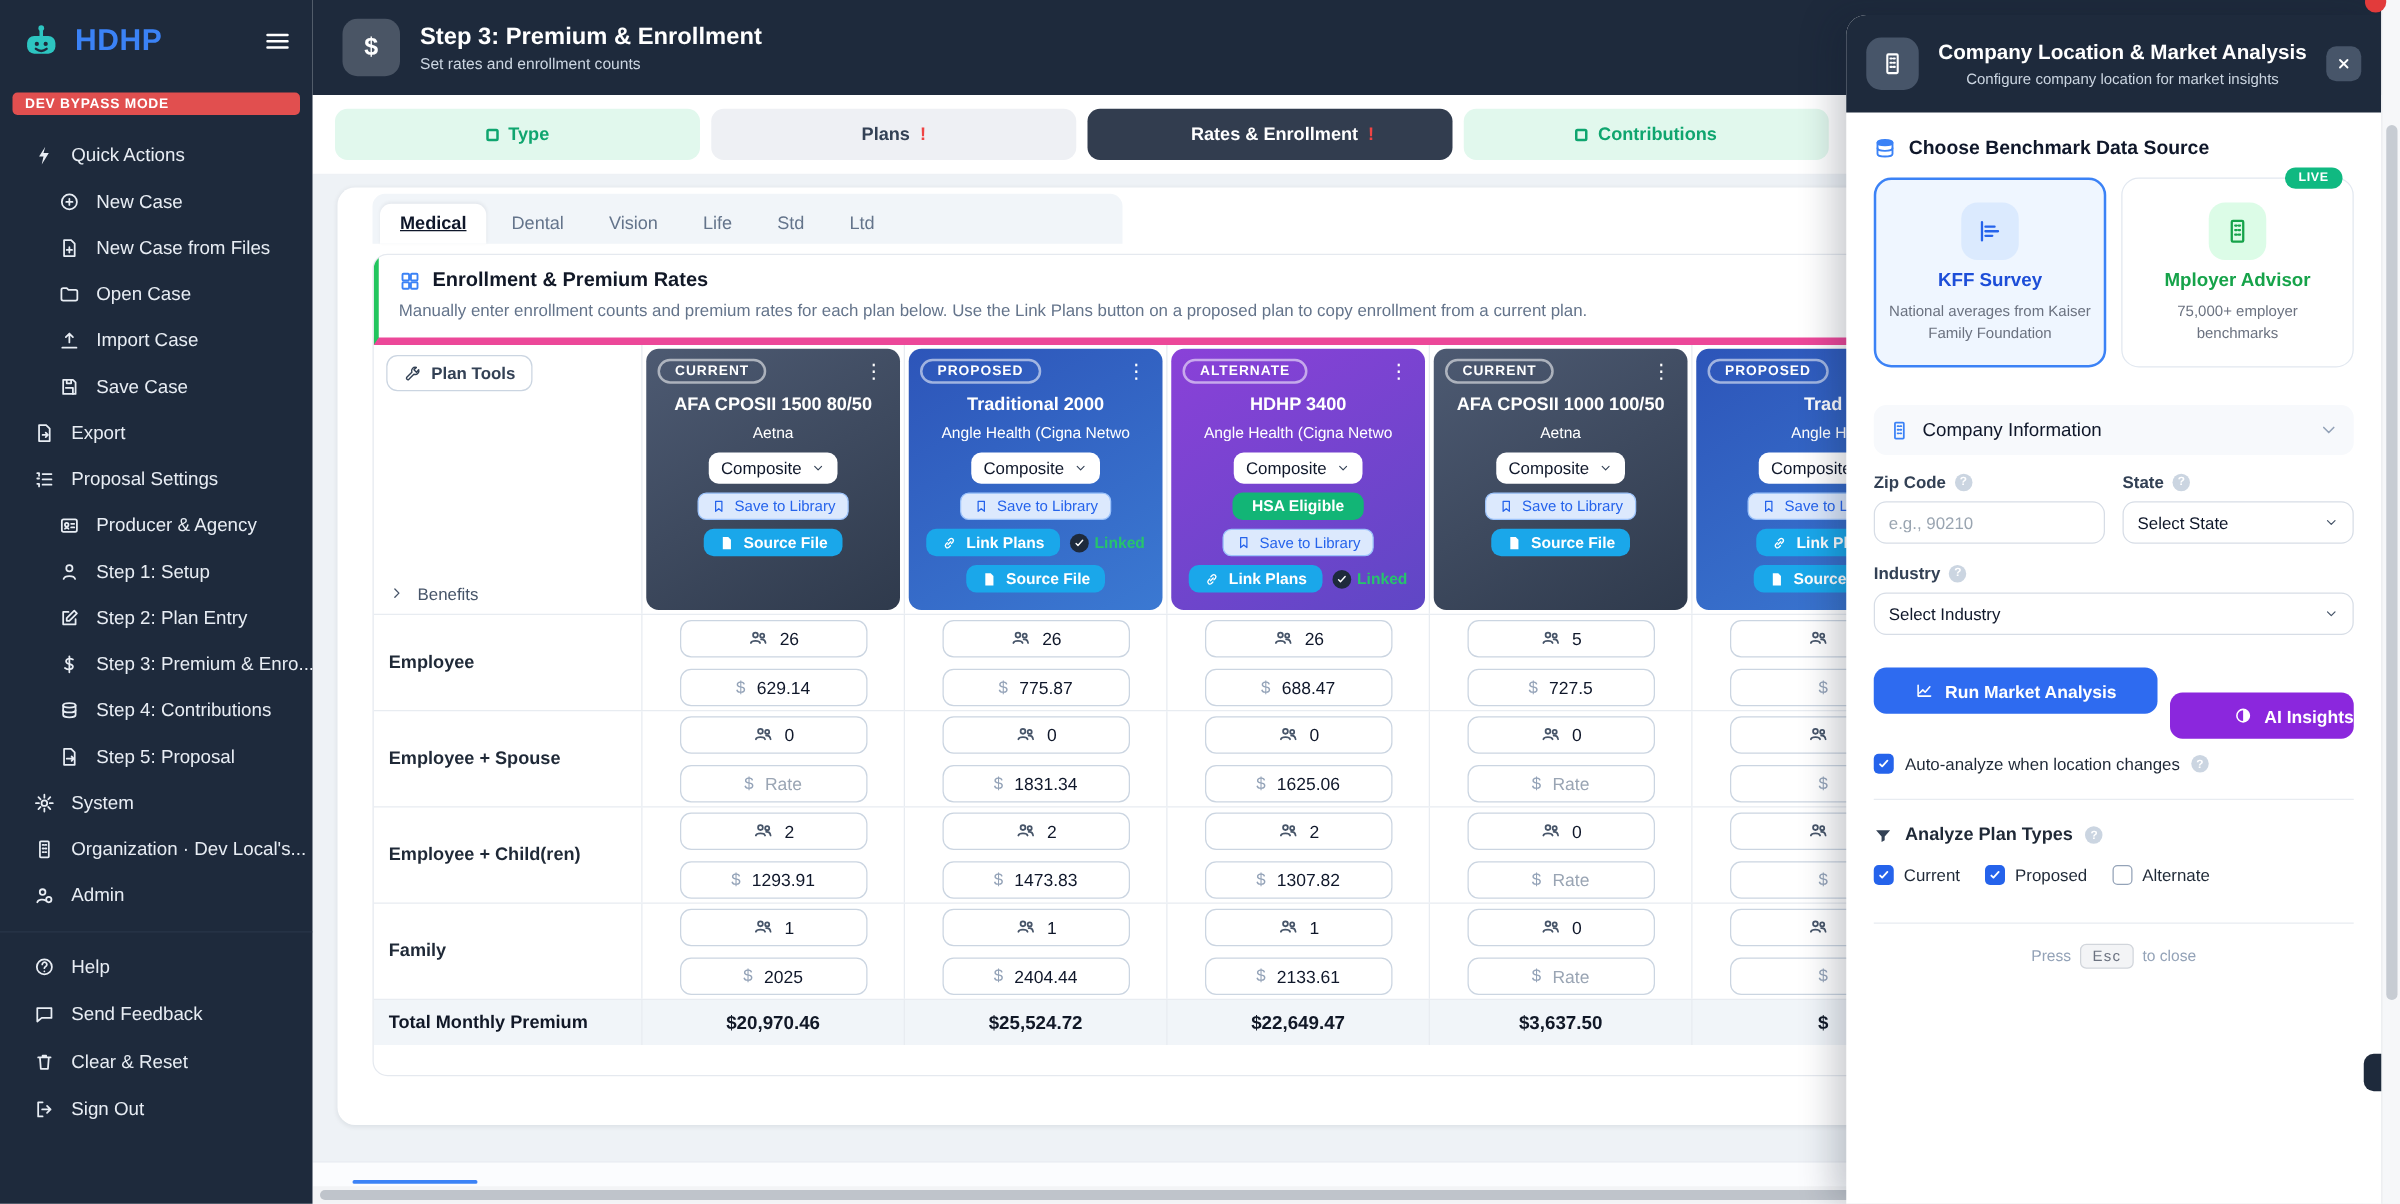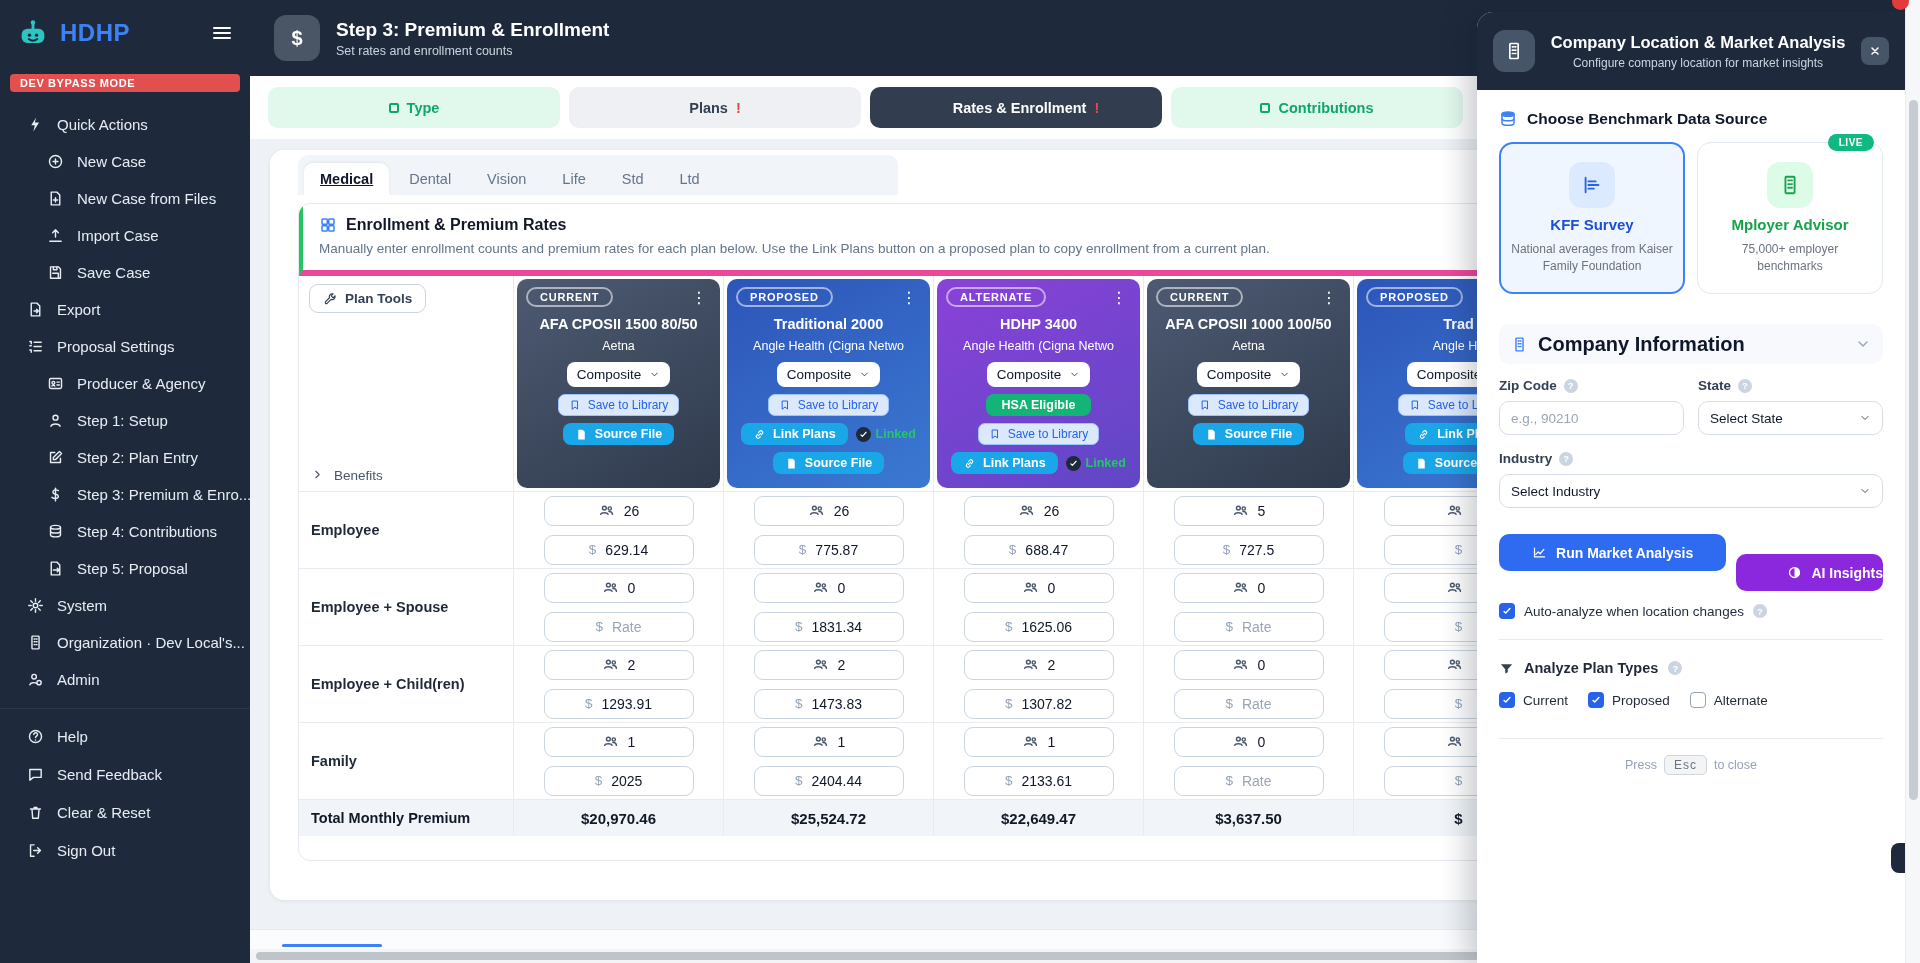--- a/index.html
+++ b/index.html
@@ -126,21 +126,21 @@
   .src-blue{background:#dbeafe;color:#2563eb;}
   .src-green{background:#dcfce7;color:#16a34a;}
   .src-name{font-size:15px;font-weight:bold;}
   .src-name.blue{color:#1d4ed8;}
   .src-name.green{color:#16a34a;}
   .src-desc{font-size:12px;color:#6b7280;line-height:1.35;}
   .live{position:absolute;top:-9px;right:8px;background:#10b981;color:#fff;font-size:10px;font-weight:bold;
     letter-spacing:.5px;border-radius:999px;padding:3px 11px;}
   .ci-head{margin-top:30px;background:#f7f9fc;border-radius:10px;height:40px;display:flex;align-items:center;gap:10px;padding:0 12px;cursor:pointer;}
   .ci-head .b-ic{color:#3b82f6;width:17px;height:17px;}
-  .ci-title{font-size:20px;font-weight:bold;flex:1;}
+  .ci-title{font-size:15px;font-weight:normal;flex:1;}
   .ci-chev{color:#94a3b8;width:16px;height:16px;}
   .fgrid{display:grid;grid-template-columns:1fr 1fr;gap:14px;margin-top:14px;}
   .flabel{font-size:13.5px;font-weight:bold;color:#334155;display:flex;align-items:center;gap:7px;margin-bottom:8px;}
   .qi{width:14px;height:14px;border-radius:50%;background:#cbd5e1;color:#fff;font-size:9.5px;font-weight:bold;
     display:flex;align-items:center;justify-content:center;flex:none;}
   .tinput{width:100%;height:34px;border:1px solid #d7dde6;border-radius:10px;padding:0 11px;font-size:13.5px;
     font-family:inherit;color:#0f172a;outline:none;background:#fff;}
   .tinput::placeholder{color:#9aa5b1;}
   .fselect{width:100%;height:34px;border:1px solid #d7dde6;border-radius:10px;padding:0 11px;font-size:13.5px;
     display:flex;align-items:center;justify-content:space-between;background:#fff;cursor:pointer;}
@@ -205,20 +205,26 @@
       </div>
       <div class="nav-item ind1">
         <svg class="ic" viewBox="0 0 24 24">
           <path d="M6 3h8l4 4v14H6z"></path>
           <path d="M12 11v6M9 14h6"></path>
         </svg>
         <span>New Case from Files</span>
       </div>
       <div class="nav-item ind1">
         <svg class="ic" viewBox="0 0 24 24">
+          <path d="M3 7c0-1 .6-2 2-2h4l2 2h8c1.4 0 2 .8 2 2v8c0 1.2-.8 2-2 2H5c-1.4 0-2-.8-2-2z"></path>
+        </svg>
+        <span>Open Case</span>
+      </div>
+      <div class="nav-item ind1">
+        <svg class="ic" viewBox="0 0 24 24">
           <path d="M12 14V4M8 8l4-4 4 4"></path>
           <path d="M4 20h16"></path>
         </svg>
         <span>Import Case</span>
       </div>
       <div class="nav-item ind1">
         <svg class="ic" viewBox="0 0 24 24">
           <path d="M5 4h11l3 3v13H5z"></path>
           <path d="M8 13h8v7M9 4v4h5V4"></path>
         </svg>

